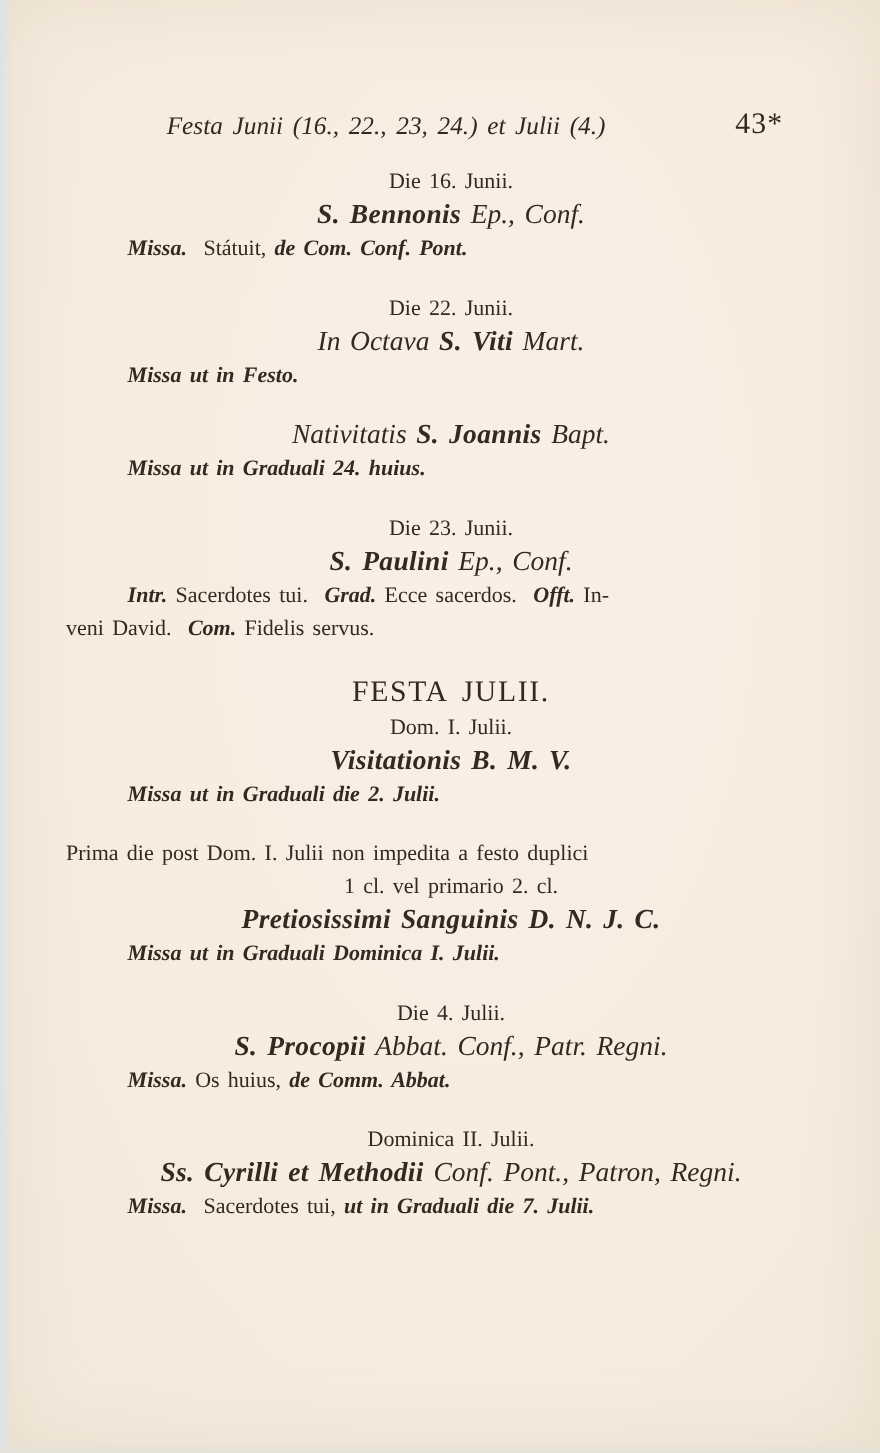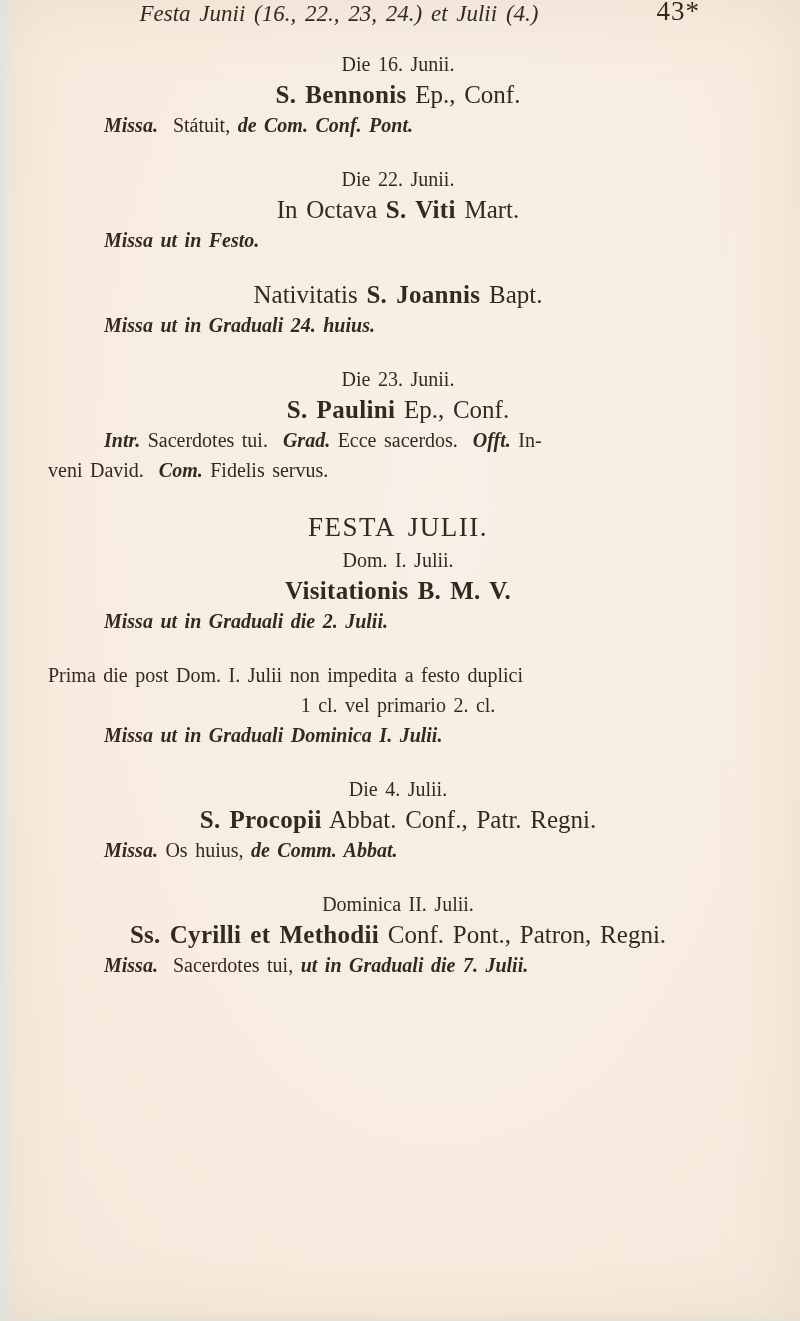--- a/index.html
+++ b/index.html
@@ -19,21 +19,21 @@
     position: absolute; left: 0; top: 0; bottom: 0; width: 13px;
     background: linear-gradient(90deg, #dde4e4 0%, rgba(247,236,224,0) 90%);
     pointer-events: none;
   }
   .edge-bottom {
     position: absolute; left: 0; right: 0; bottom: 0; height: 8px;
     background: linear-gradient(0deg, #e4e2d9 0%, rgba(247,236,224,0) 100%);
     pointer-events: none;
   }
   .content {
-    position: absolute; left: 48px; top: 0; width: 700px; 
+    position: absolute; left: 60px; top: 0; width: 700px; padding-top: 101px;
   }
   .running-header {
     position: relative;
     font-style: italic;
     font-size: 23px;
     line-height: 27px;
     word-spacing: 3px;
   }
   .running-header .header-title { display: block; text-align: center; margin-right: 118px; }
   .running-header .page-number {
@@ -45,21 +45,21 @@
   .line {
     font-size: 20px;
     line-height: 30px;
     white-space: pre-wrap;
     word-spacing: 2.5px;
   }
   .center { text-align: center; }
   .left   { text-align: left; }
   .indent { padding-left: 56px; }
   .month-title { font-size: 27px; line-height: 36px; letter-spacing: 1.5px; word-spacing: 5px; }
-  .feast-title { font-size: 25px; line-height: 31px; }
+  .feast-title { font-size: 25px; line-height: 31px; font-style: italic; }
   .run-i { font-style: italic; font-weight: bold; }
   .run-b { font-weight: 700; letter-spacing: 0.3px; }
   .run-r { }
 </style>
 </head>
 <body>
 
 <div class="page">
   <div class="edge-left"></div>
   <div class="edge-bottom"></div>
@@ -91,20 +91,21 @@
         </div>
         <div class="section">
           <div class="line center month-title"><span class="run-r">FESTA JULII.</span></div>
           <div class="line center"><span class="run-r">Dom. I. Julii.</span></div>
           <div class="line center feast-title"><span class="run-b">Visitationis B. M. V.</span></div>
           <div class="line left indent"><span class="run-i">Missa ut in Graduali die 2. Julii.</span></div>
         </div>
         <div class="section">
           <div class="line left"><span class="run-r">Prima die post Dom. I. Julii non impedita a festo duplici</span></div>
           <div class="line center"><span class="run-r">1 cl. vel primario 2. cl.</span></div>
+          <div class="line center feast-title"><span class="run-b">Pretiosissimi Sanguinis D. N. J. C.</span></div>
           <div class="line left indent"><span class="run-i">Missa ut in Graduali Dominica I. Julii.</span></div>
         </div>
         <div class="section">
           <div class="line center"><span class="run-r">Die 4. Julii.</span></div>
           <div class="line center feast-title"><span class="run-b">S. Procopii</span><span class="run-r"> Abbat. Conf., Patr. Regni.</span></div>
           <div class="line left indent"><span class="run-i">Missa.</span><span class="run-r"> Os huius, </span><span class="run-i">de Comm. Abbat.</span></div>
         </div>
         <div class="section">
           <div class="line center"><span class="run-r">Dominica II. Julii.</span></div>
           <div class="line center feast-title"><span class="run-b">Ss. Cyrilli et Methodii</span><span class="run-r"> Conf. Pont., Patron, Regni.</span></div>

